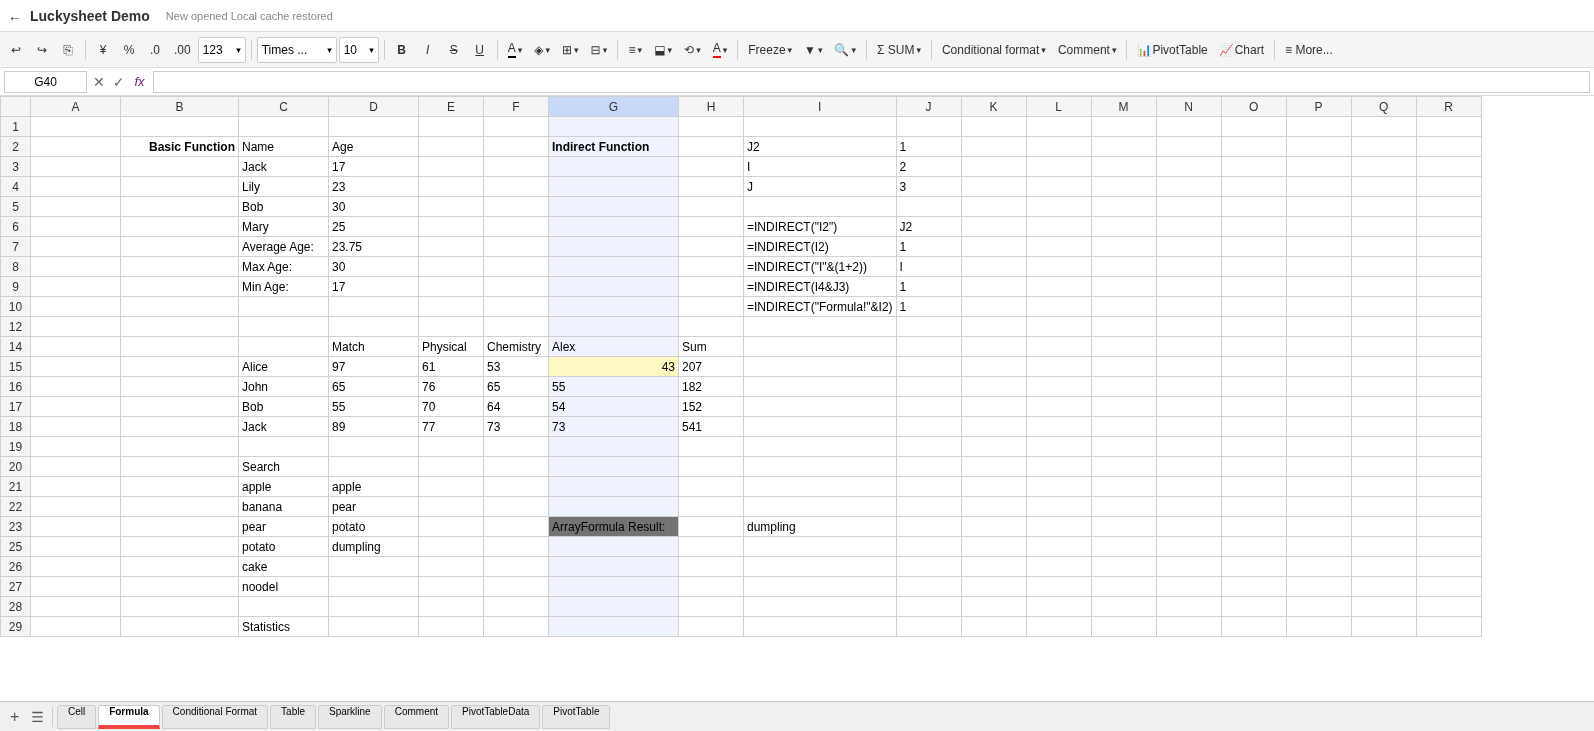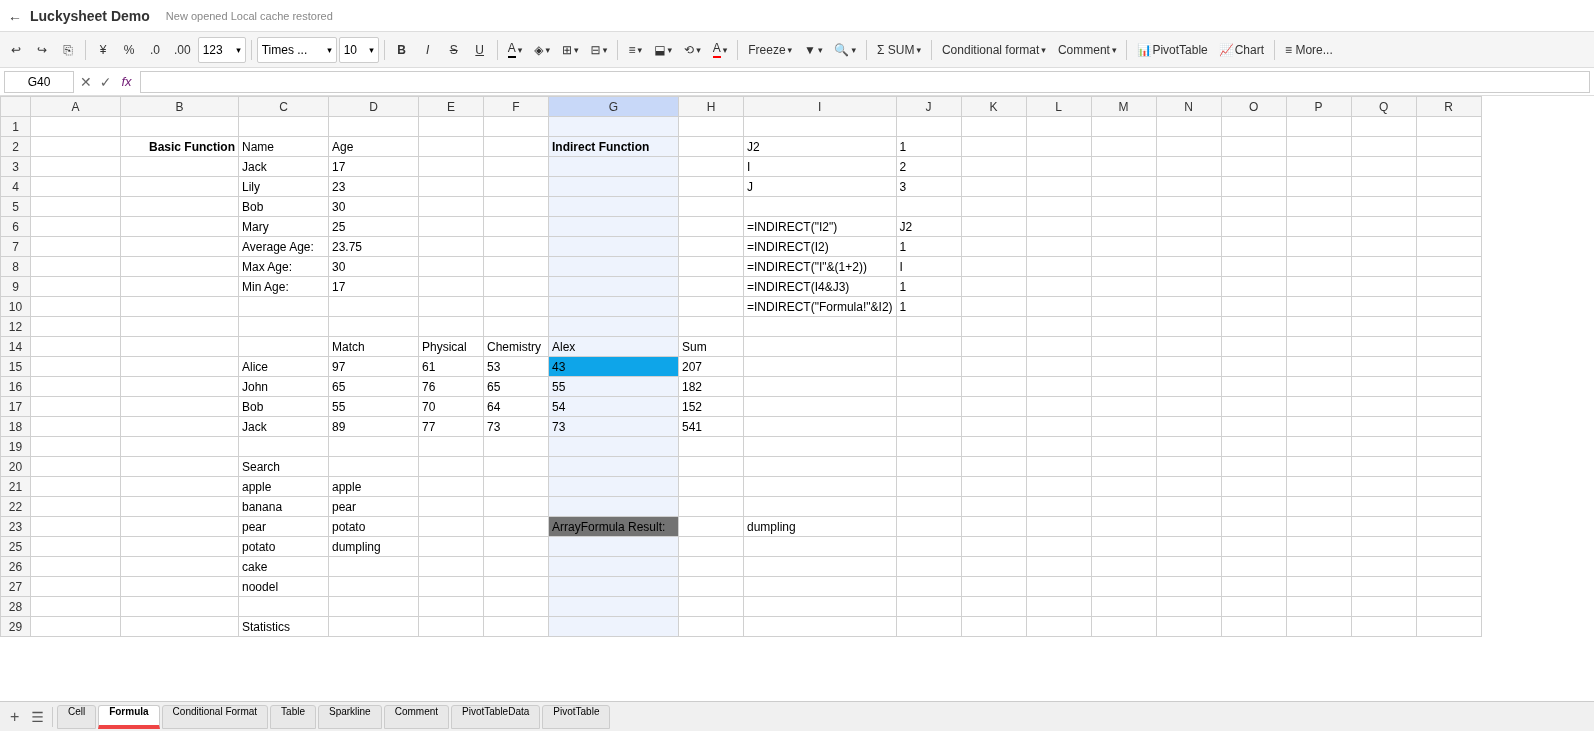--- a/index.html
+++ b/index.html
@@ -33,21 +33,21 @@
       min-width: 60px; font-size: 12px; gap: 4px;
     }
     .tb-dropdown::after { content: '▾'; font-size: 9px; margin-left: auto; }
 
     
     #formula-bar {
       display: flex; align-items: center; height: 28px; border-bottom: 1px solid #ddd;
       padding: 0 4px; gap: 4px; background: #fff;
     }
     #cell-ref {
-      width: 70px; height: 22px; border: 1px solid #ccc; text-align: center;
+      width: 83px; height: 22px; border: 1px solid #ccc; text-align: center;
       font-size: 12px; padding: 0 4px;
     }
     #formula-bar .fx-icon { color: #701a75; font-style: italic; font-size: 13px; padding: 0 4px; }
     #formula-input {
       flex: 1; height: 22px; border: 1px solid #ccc; font-size: 12px; padding: 0 4px;
     }
     .formula-check { cursor: pointer; color: #666; font-size: 14px; padding: 0 2px; }
 
     
     #sheet-container { display: flex; flex-direction: column; height: calc(731px - 32px - 36px - 28px - 30px); overflow: hidden; }
@@ -438,21 +438,21 @@
             <td></td>
           </tr>
           <tr>
             <th class="row-header">15</th>
             <td></td>
             <td></td>
             <td>Alice</td>
             <td>97</td>
             <td>61</td>
             <td>53</td>
-            <td style="background: #0ea5e9;">43</td>
+            <td style="background: #fef9c3; text-align: right;">43</td>
             <td>207</td>
             <td></td>
             <td></td>
             <td></td>
             <td></td>
             <td></td>
             <td></td>
             <td></td>
             <td></td>
             <td></td>

